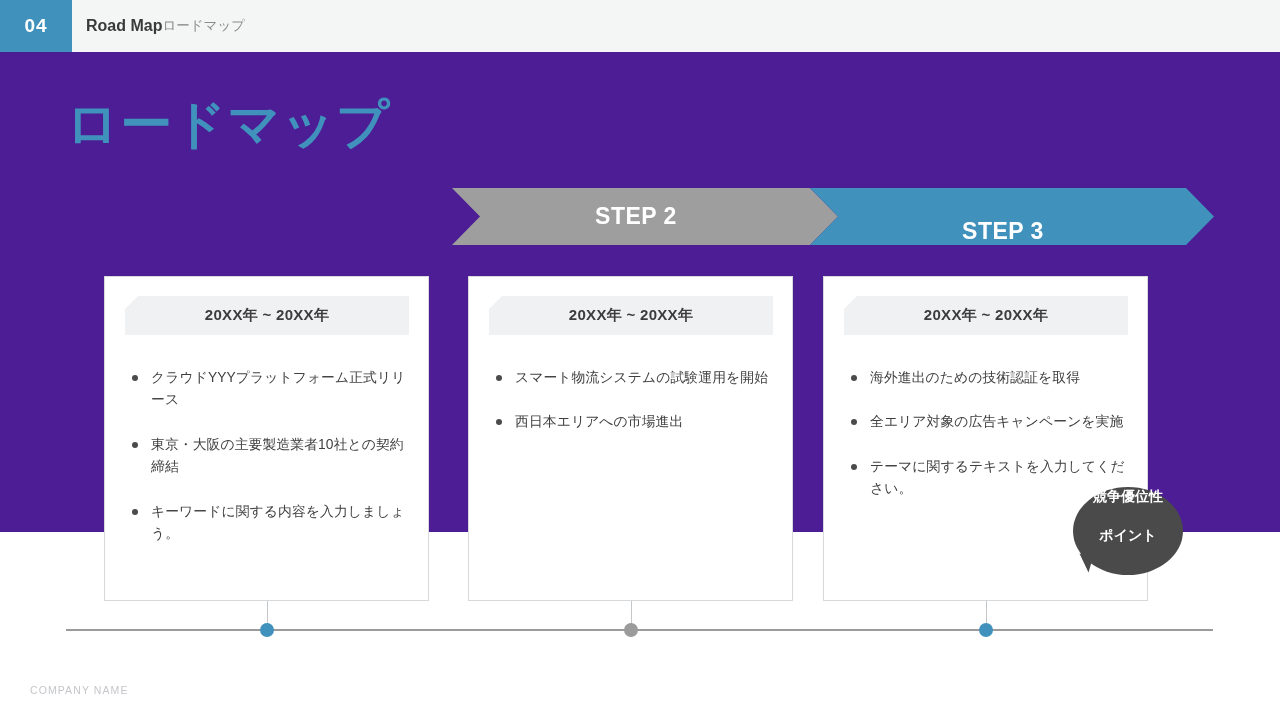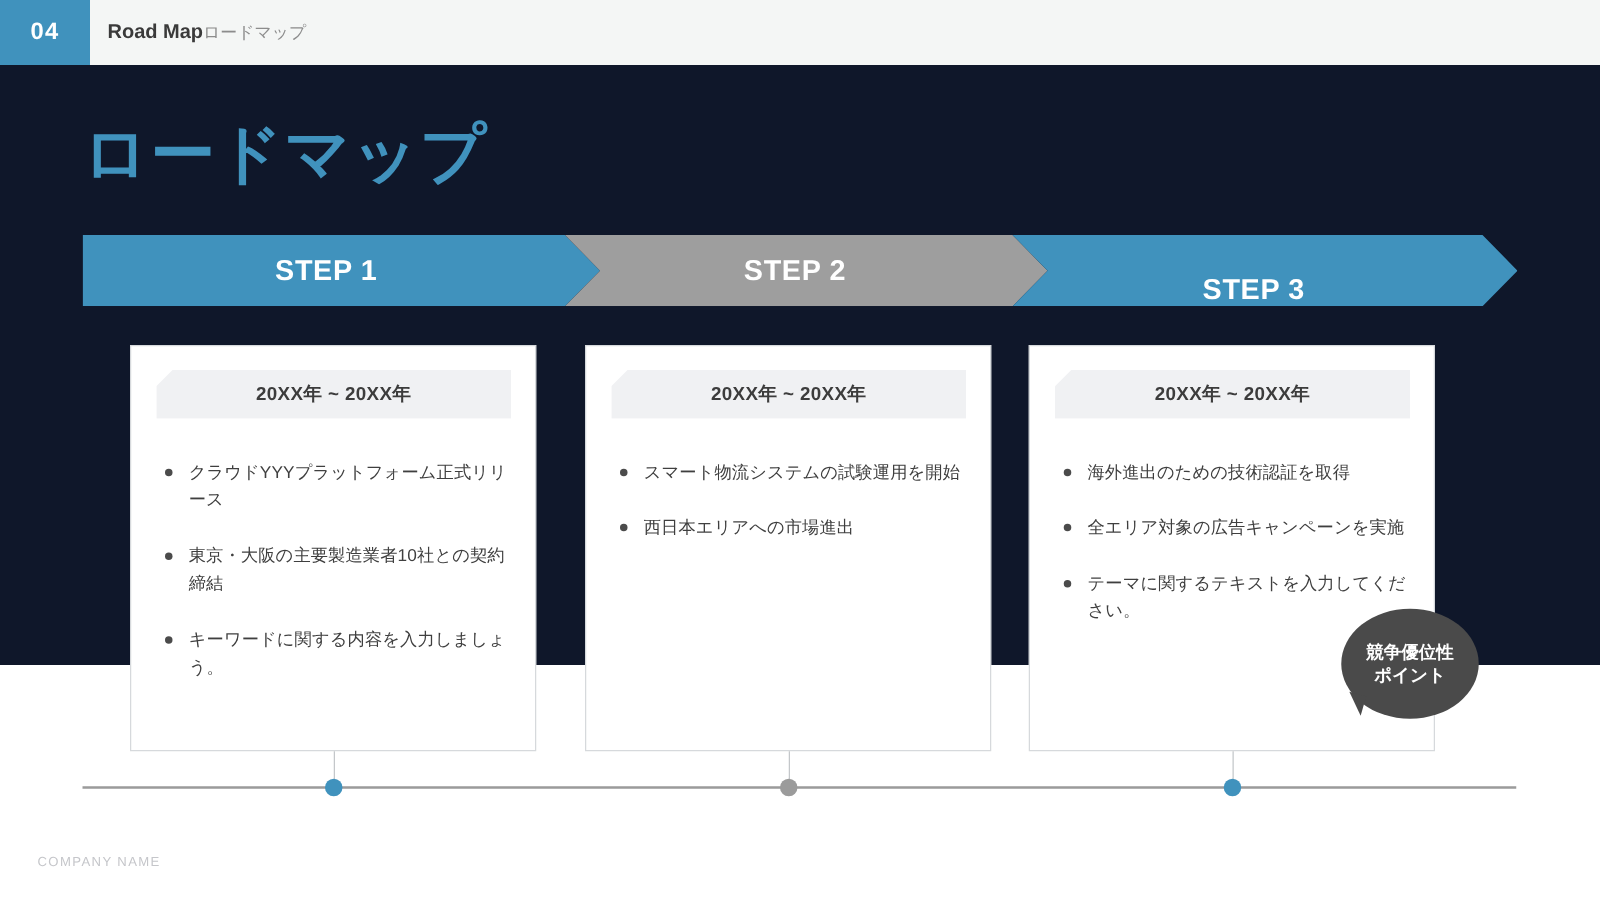--- a/index.html
+++ b/index.html
@@ -2,21 +2,21 @@
 <html><head>
 <meta charset="utf-8">
 <style>
   * { box-sizing: border-box; margin: 0; padding: 0; }
   html, body {
     width: 1280px; height: 720px;
     background: #ffffff;
     font-family: "Liberation Sans", "DejaVu Sans", sans-serif;
     overflow: hidden;
   }
-  #slide { position: relative; width: 1280px; height: 532px; background: #0f172a; }
+  #slide { position: relative; width: 1280px; height: 532px; background: #4c1d95; }
 
   
   .topbar {
     position: absolute; left: 0; top: 0; width: 1280px; height: 52px;
     background: #f4f6f5;
   }
   .topbar-num {
     position: absolute; left: 0; top: 0; width: 72px; height: 52px;
     background: #4092bd;
     color: #ffffff; font-size: 19px; font-weight: bold;
@@ -89,23 +89,24 @@
   .bullets li::before {
     content: ""; position: absolute; left: 3px; top: 8px;
     width: 6px; height: 6px; border-radius: 50%; background: #4b4b4b;
   }
 
   
   .bubble {
     position: absolute; left: 1073px; top: 487px;
     width: 110px; height: 88px;
     background: #4a4a4a; border-radius: 50%;
-    display: flex; flex-direction: column; align-items: center; justify-content: center;
+    display: flex; flex-direction: column; align-items: center; 
     color: #ffffff; font-size: 14px; font-weight: bold; line-height: 1.35;
     z-index: 6;
+    gap: 20px;
   }
   .bubble::after {
     content: ""; position: absolute; left: 4px; bottom: 4px;
     width: 0; height: 0;
     border-left: 14px solid transparent;
     border-top: 16px solid #4a4a4a;
     transform: rotate(16deg);
   }
 
   
@@ -139,23 +140,20 @@
     <div class="topbar-num">04</div>
     <div class="topbar-titles">
       <span class="topbar-en">Road Map</span>
       <span class="topbar-jp">ロードマップ</span>
     </div>
   </div>
 
   <div class="page-title">ロードマップ</div>
 
   <div class="steps">
-    <div class="step step-1" style="background: rgb(64, 146, 189);">
-      <span>STEP 1</span>
-    </div>
     <div class="step step-2" style="background: rgb(158, 158, 158);">
       <span>STEP 2</span>
     </div>
     <div class="step step-3" style="background: rgb(64, 146, 189);">
       <span>STEP 3</span>
     </div>
   </div>
 
   <div class="card card-1">
     <div class="card-date">20XX年 ~ 20XX年</div>

